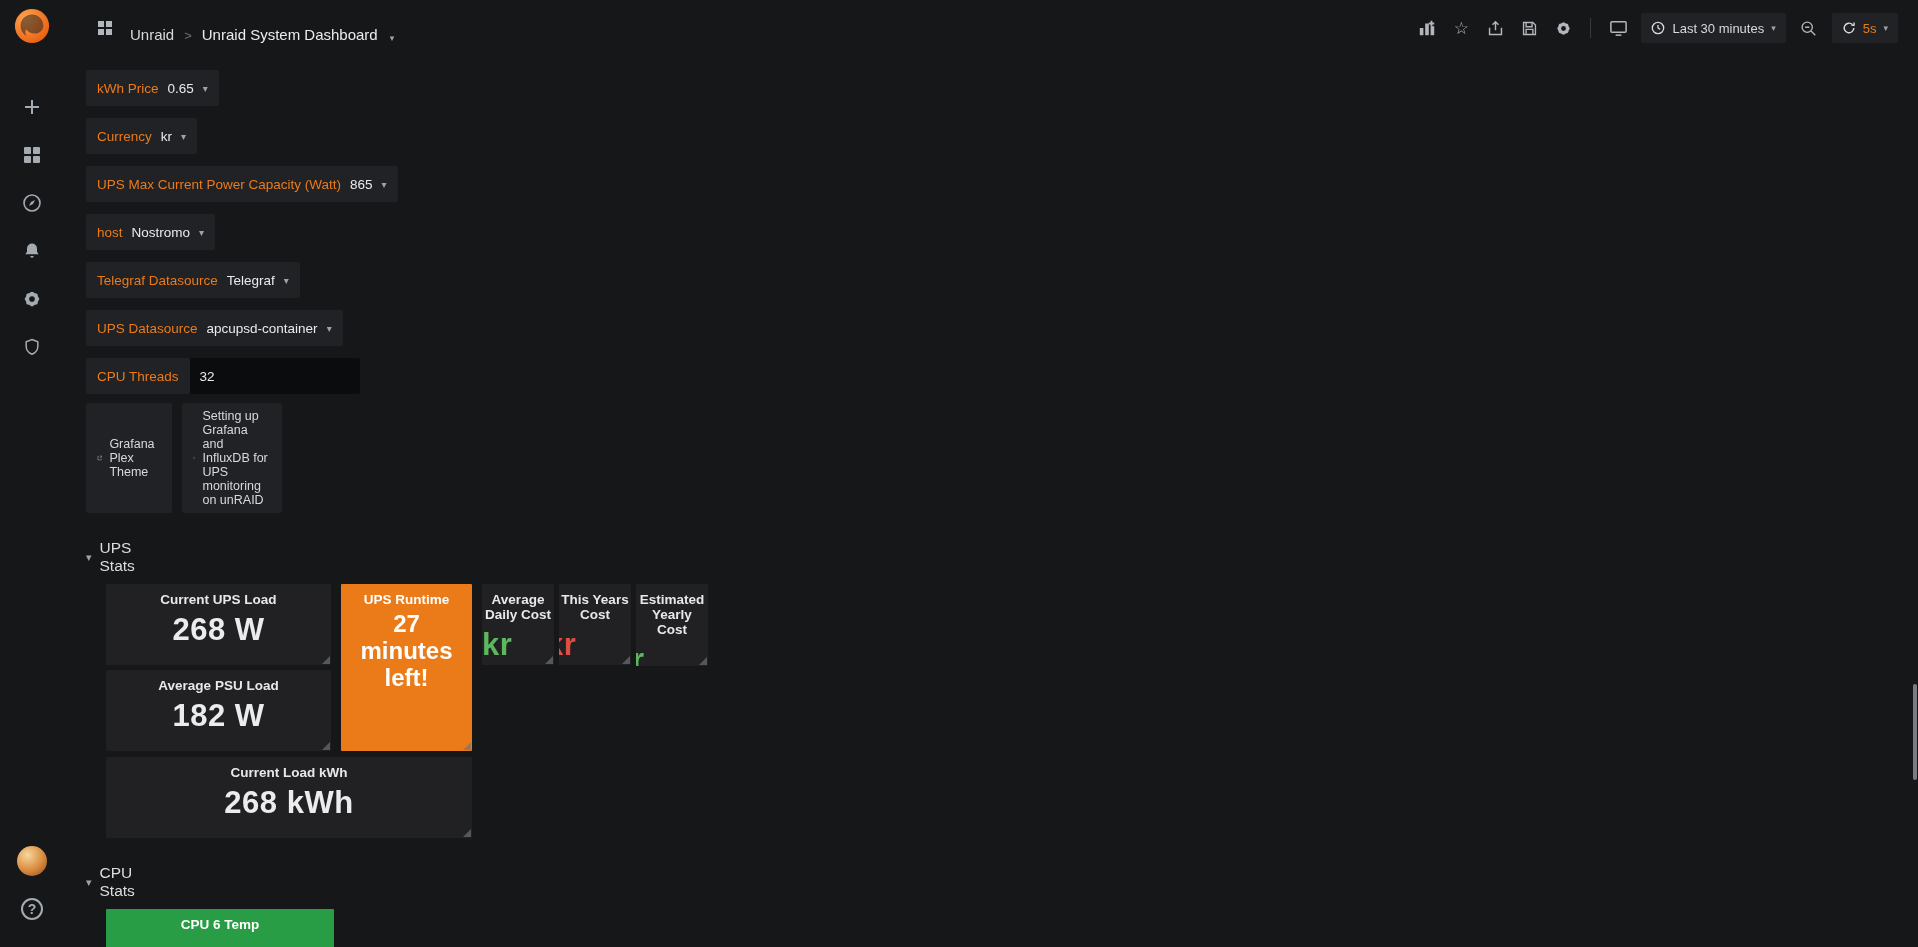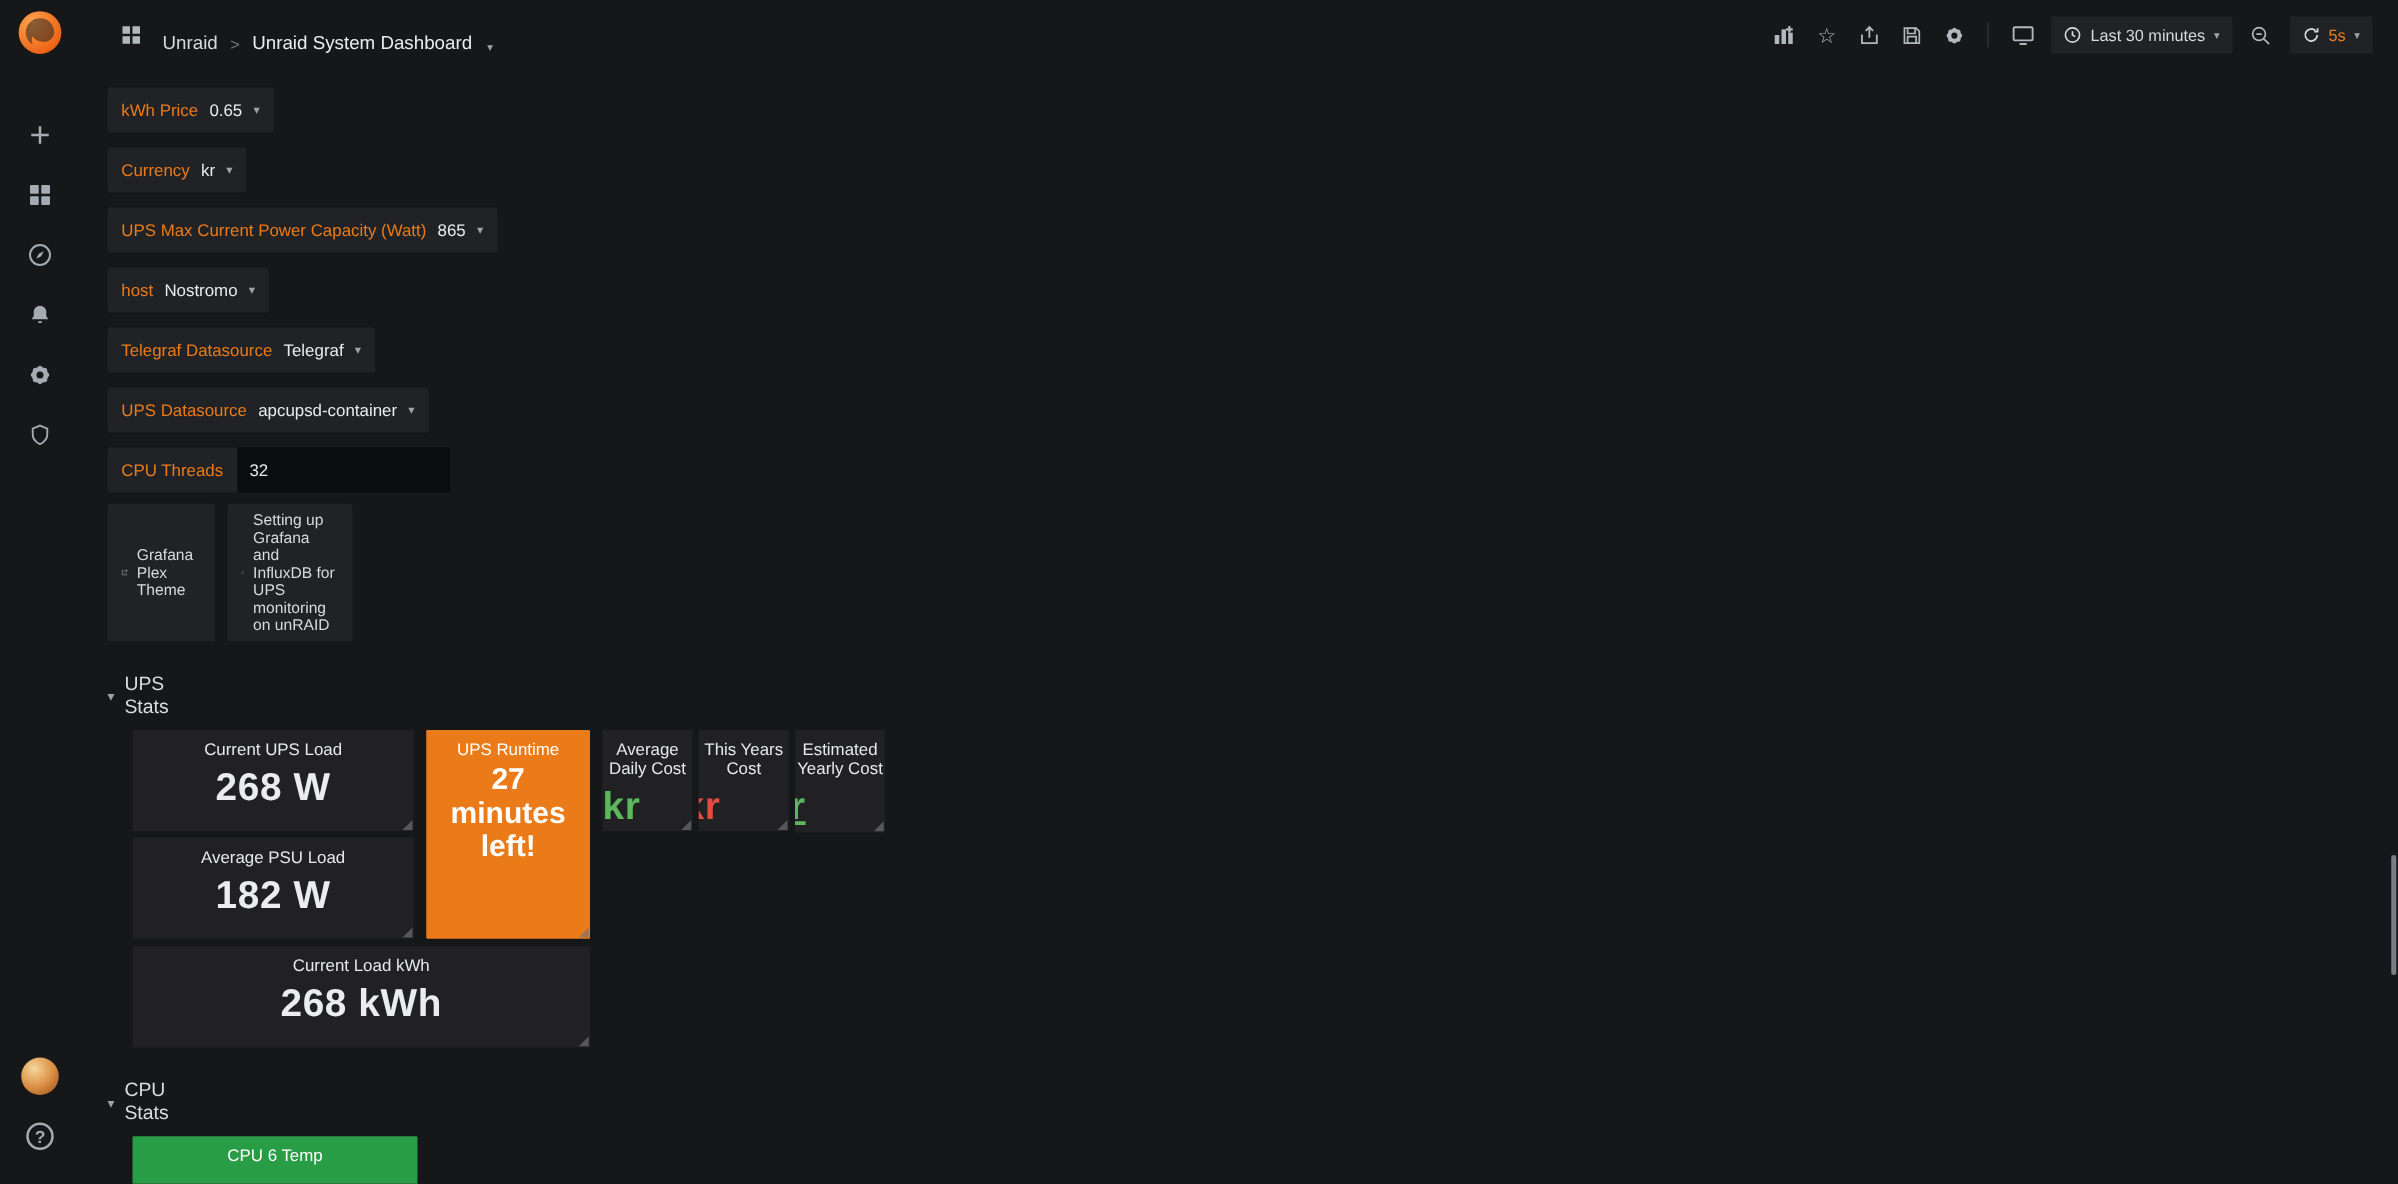--- a/index.html
+++ b/index.html
@@ -58,21 +58,21 @@
   .chart-lg{height:203px}
   .chart-cpu{height:158px}
   .chart-net{height:224px}
   .chart-mem{height:224px;flex:1}
   .chart-bars{height:224px}
   .tick{position:absolute;font-size:11px;color:#8d9299;white-space:nowrap}
   .xt{transform:translateX(-50%)}
   .dash{width:13px;height:3px;border-radius:1px;display:inline-block;margin-right:6px;flex:none}
   
   .stat{display:flex;flex-direction:column;align-items:center}
-  .s-title{font-size:13.5px;font-weight:400;color:#e6e8ea;margin-top:8px;cursor:pointer;text-align:center}
+  .s-title{font-size:13.5px;font-weight:700;color:#e6e8ea;margin-top:8px;cursor:pointer;text-align:center}
   .s-value{font-size:31px;font-weight:600;color:#eaecee;margin-top:5px;letter-spacing:.5px}
   .h81{height:81px}.h82{height:82px}
   .w225{width:225px}.w226{width:226px}.w366{width:366px}
   .runtime{width:131px;height:167px;background:#eb7b18}
   .runtime .s-title{color:#fff}
   .runtime .s-value{font-size:24px;color:#fff;line-height:1.12;text-align:center;margin-top:4px;padding:0 6px;letter-spacing:0}
   .gp{background:#299c46}
   .gp .s-title{color:#fff}
   .gp .s-value{color:#fff}
   .tempp{width:228px;height:125px}

